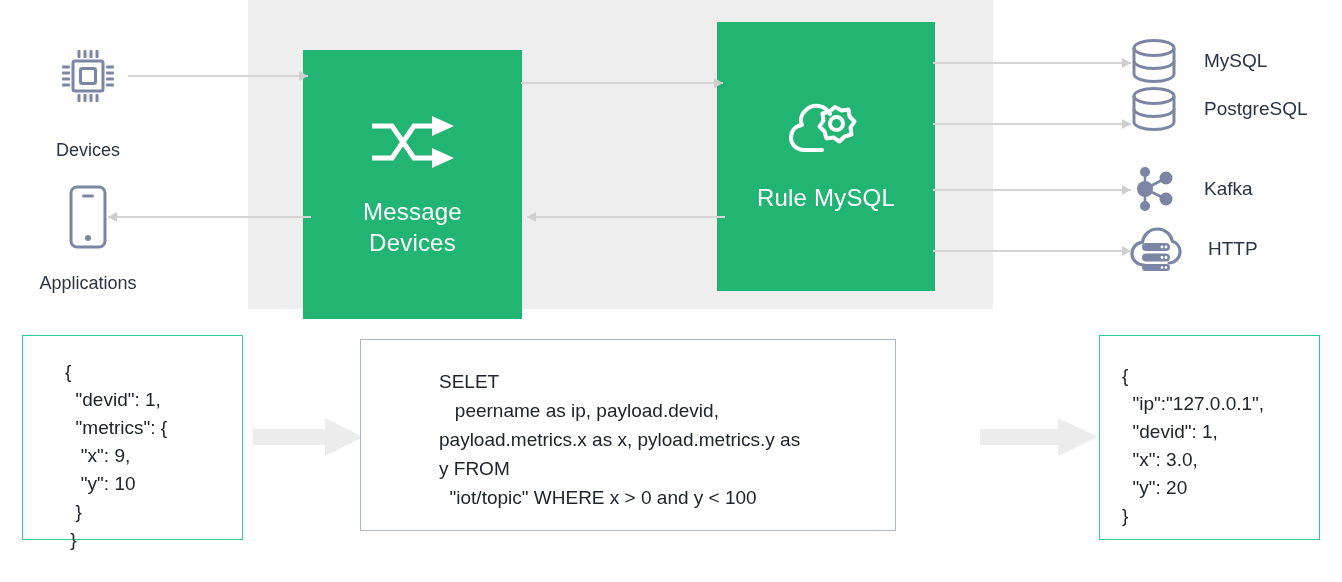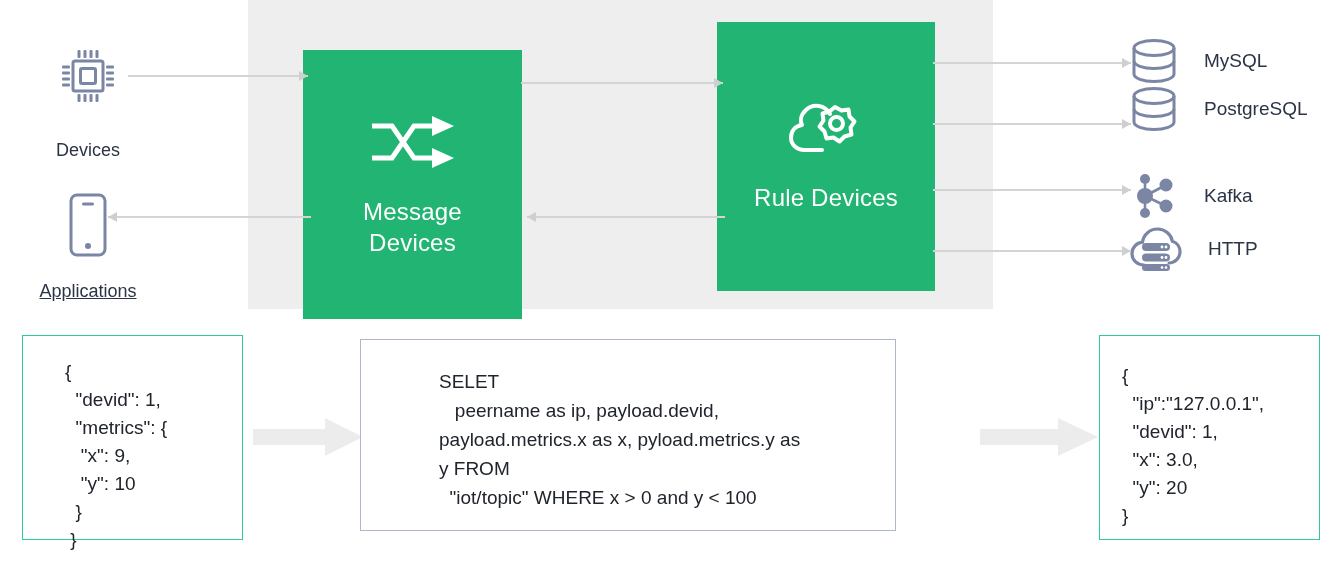--- a/index.html
+++ b/index.html
@@ -64,40 +64,40 @@
     text-align: center;
   }
   .endpoint .ep-label {
     font-size: 18px;
     color: #2b3445;
     line-height: 22px;
     white-space: nowrap;
   }
   #ep-devices { left: 18px; top: 45px; width: 140px; }
   #ep-devices .ep-label { margin-top: 28px; }
-  #ep-applications { left: 12px; top: 192px; width: 152px; text-decoration: underline; }
+  #ep-applications { left: 12px; top: 184px; width: 152px; }
   #ep-applications .ep-label { margin-top: 12px; }
 
   
   .sink {
     position: absolute;
     display: flex;
     align-items: center;
     gap: 14px;
   }
   .sink .sink-label {
     font-size: 19px;
     color: #2b3445;
     line-height: 22px;
     white-space: nowrap;
     margin-left: 12px;
   }
   #sink-mysql      { left: 1130px; top: 38px; }
   #sink-postgresql { left: 1130px; top: 86px; }
-  #sink-kafka      { left: 1130px; top: 172px; }
+  #sink-kafka      { left: 1130px; top: 165px; }
   #sink-http       { left: 1130px; top: 226px; }
 
   
   .connector {
     position: absolute;
     height: 12px;
     pointer-events: none;
   }
   .connector .line {
     position: absolute;
@@ -237,21 +237,21 @@
     </div>
   </div>
 
   <div class="green-box" id="box-rule-engine">
     <svg class="box-icon" width="74" height="60" viewBox="0 0 74 60">
       <path d="M41 14 C36 5 24 3 17 10 C11.5 15 11 21 13 25 C6 26 2 31 2 37.5 C2 45 8 50 15.5 50 H33" fill="none" stroke="#ffffff" stroke-width="4" stroke-linecap="round" stroke-linejoin="round"></path>
       <path d="M46 7
                L52.5 10.5 L59.5 9.5 L60.5 16.5 L65.5 21.5 L61.5 27.5 L62.5 34.5 L55.5 36.5 L50.5 41.5 L44.5 37.5 L37.5 38.5 L35.5 31.5 L30.5 26.5 L34.5 20.5 L33.5 13.5 L40.5 11.5 Z" fill="none" stroke="#ffffff" stroke-width="4" stroke-linejoin="round"></path>
       <circle cx="47.5" cy="23.5" r="6.5" fill="none" stroke="#ffffff" stroke-width="4"></circle>
     </svg>
-    <div class="box-label">Rule Devices</div>
+    <div class="box-label">Rule MySQL</div>
   </div>
 
   <div class="sink" id="sink-mysql">
     <svg width="48" height="46" viewBox="0 0 48 46">
       <g fill="none" stroke="#7b86a4" stroke-width="3" stroke-linejoin="round">
         <ellipse cx="24" cy="10" rx="20" ry="7.5"></ellipse>
         <path d="M4 10 V36 C4 40.2 13 43.5 24 43.5 C35 43.5 44 40.2 44 36 V10"></path>
         <path d="M4 23 C4 27.2 13 30.5 24 30.5 C35 30.5 44 27.2 44 23"></path>
       </g>
     </svg>

